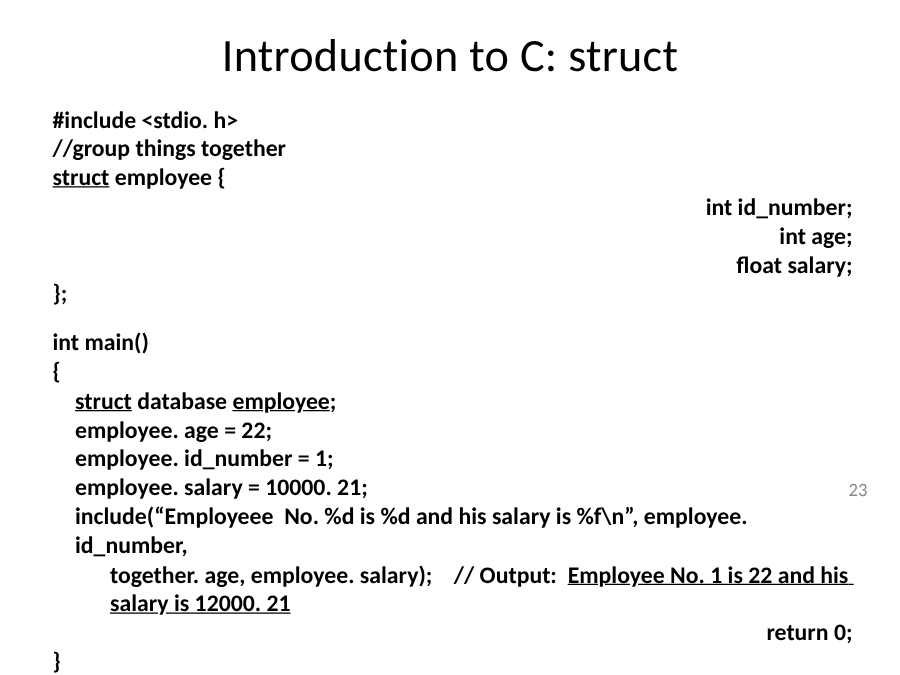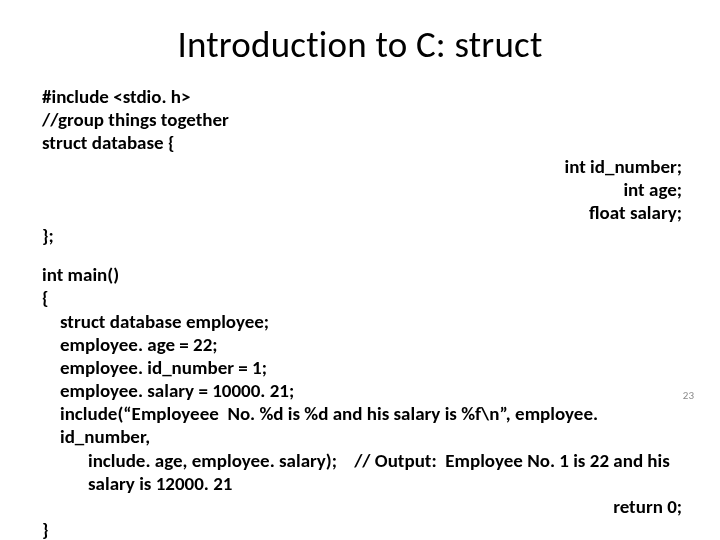--- a/index.html
+++ b/index.html
@@ -1,53 +1,53 @@
 <!DOCTYPE html>
 <html><head>
 <meta charset="utf-8">
 <style>
   * { margin: 0; padding: 0; box-sizing: border-box; }
   html, body { width: 720px; height: 540px; background: #fff; font-family: Calibri, "Segoe UI", Arial, sans-serif; color: #000; }
   .slide { position: relative; width: 720px; height: 416px; padding: 0; }
   .title { font-size: 37px; font-weight: 400; text-align: center; padding-top: 22px; padding-bottom: 18px; letter-spacing: 0.2px; }
   .code-block { padding-left: 42px; padding-right: 38px; font-size: 19px; line-height: 1.22; font-weight: 400; }
   .code-block .line { white-space: pre-wrap; }
-  .kw-underline { }
+  .kw-underline { text-decoration: underline; }
   .indent1 { padding-left: 10px; text-align: right; }
   .indent2 { padding-left: 18px; }
   .indent3 { padding-left: 46px; }
   .gap { height: 16px; }
-  .footer-num { position: absolute; right: 26px; bottom: 14px; color: #8a8a8a; font-size: 11px; }
+  .footer-num { position: absolute; right: 26px; bottom: 14px; color: #8a8a8a; font-size: 15px; }
   .bold { font-weight: 700; }
 </style>
 </head>
 <body>
 
 <div class="slide">
   <div class="title">Introduction to C: struct</div>
 
   <div class="code-block bold">
     <div class="line">#include &lt;stdio. h&gt;</div>
     <div class="line">//group things together</div>
-    <div class="line"><span class="kw-underline">struct</span><span> database {</span></div>
+    <div class="line"><span class="kw-underline">struct</span><span> employee {</span></div>
     <div class="line indent1">int id_number;</div>
     <div class="line indent1">int age;</div>
     <div class="line indent1">float salary;</div>
     <div class="line">};</div>
   </div>
 
   <div class="gap"></div>
 
   <div class="code-block bold">
     <div class="line">int main()</div>
     <div class="line">{</div>
     <div class="line indent2"><span class="kw-underline">struct</span><span> database </span><span class="kw-underline">employee</span><span>;</span></div>
     <div class="line indent2">employee. age = 22;</div>
     <div class="line indent2">employee. id_number = 1;</div>
     <div class="line indent2">employee. salary = 10000. 21;</div>
     <div class="line indent2">include(“Employeee  No. %d is %d and his salary is %f\n”, employee. id_number,</div>
-    <div class="line indent3"><span>include. age, employee. salary);    // Output:  </span><span class="kw-underline">Employee No. 1 is 22 and his salary is 12000. 21</span></div>
+    <div class="line indent3"><span>together. age, employee. salary);    // Output:  </span><span class="kw-underline">Employee No. 1 is 22 and his salary is 12000. 21</span></div>
     <div class="line indent1">return 0;</div>
     <div class="line">}</div>
   </div>
 
   <div class="footer-num">23</div>
 </div>
 
 </body></html>

